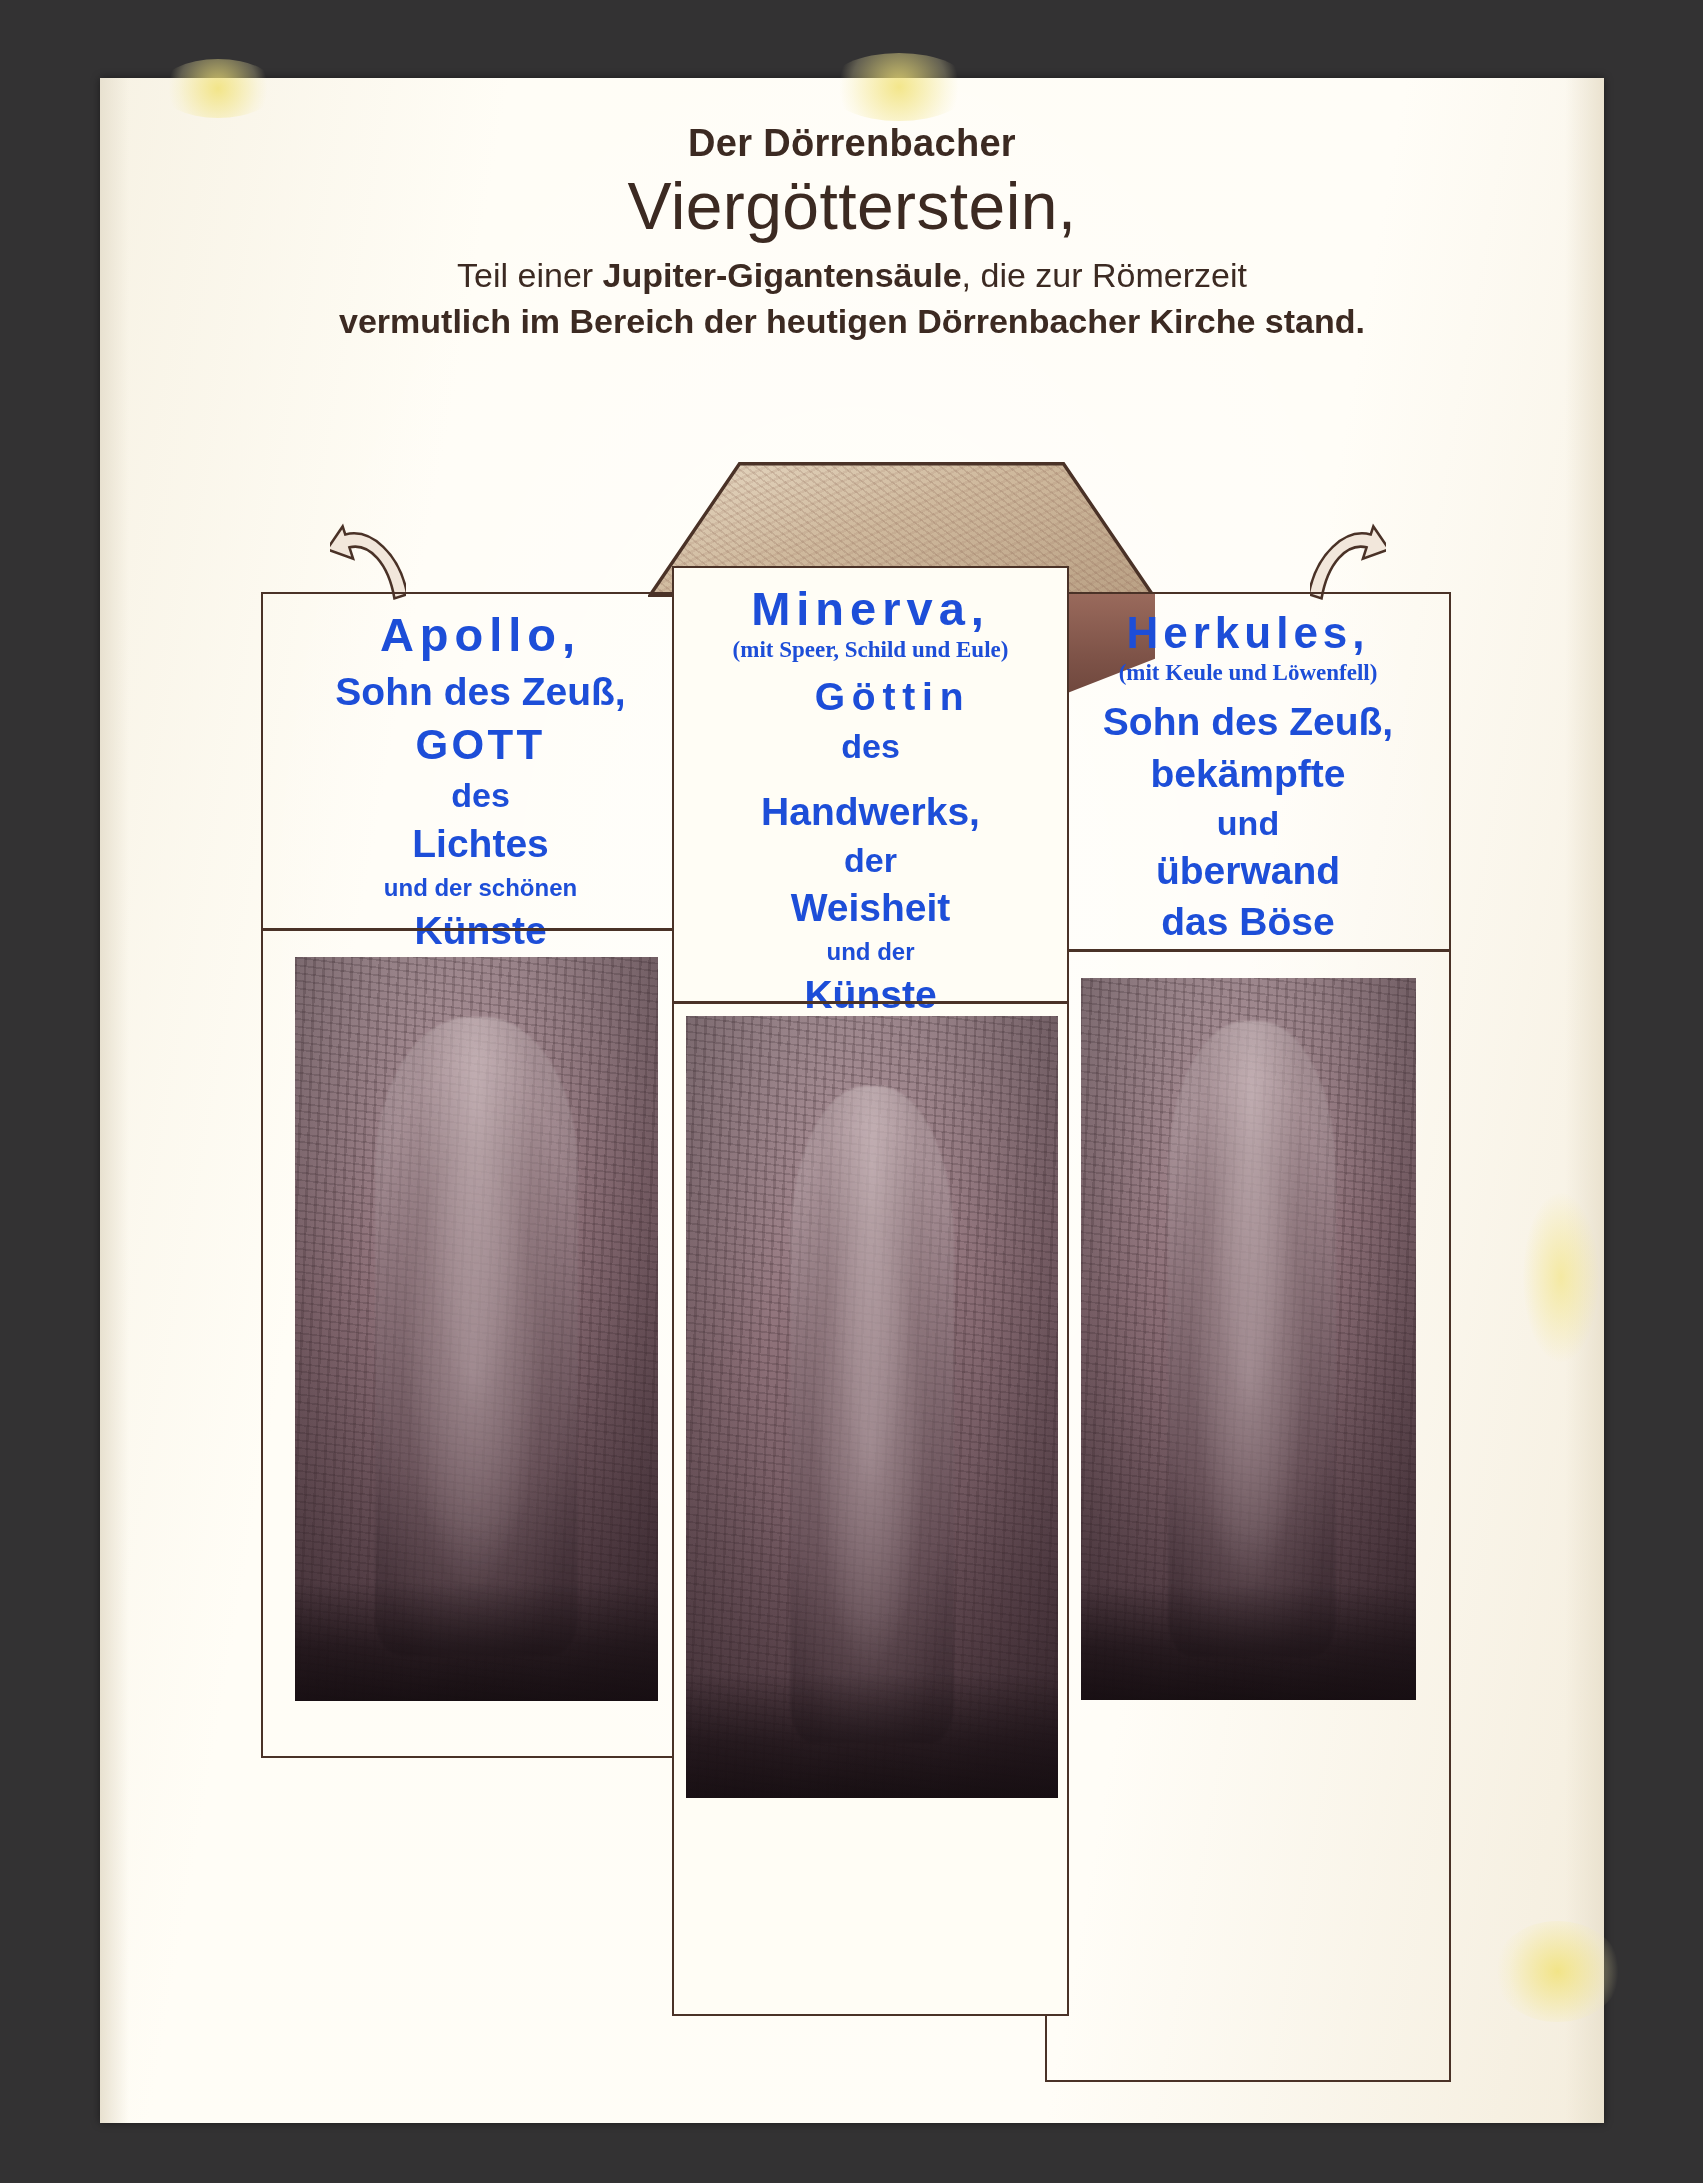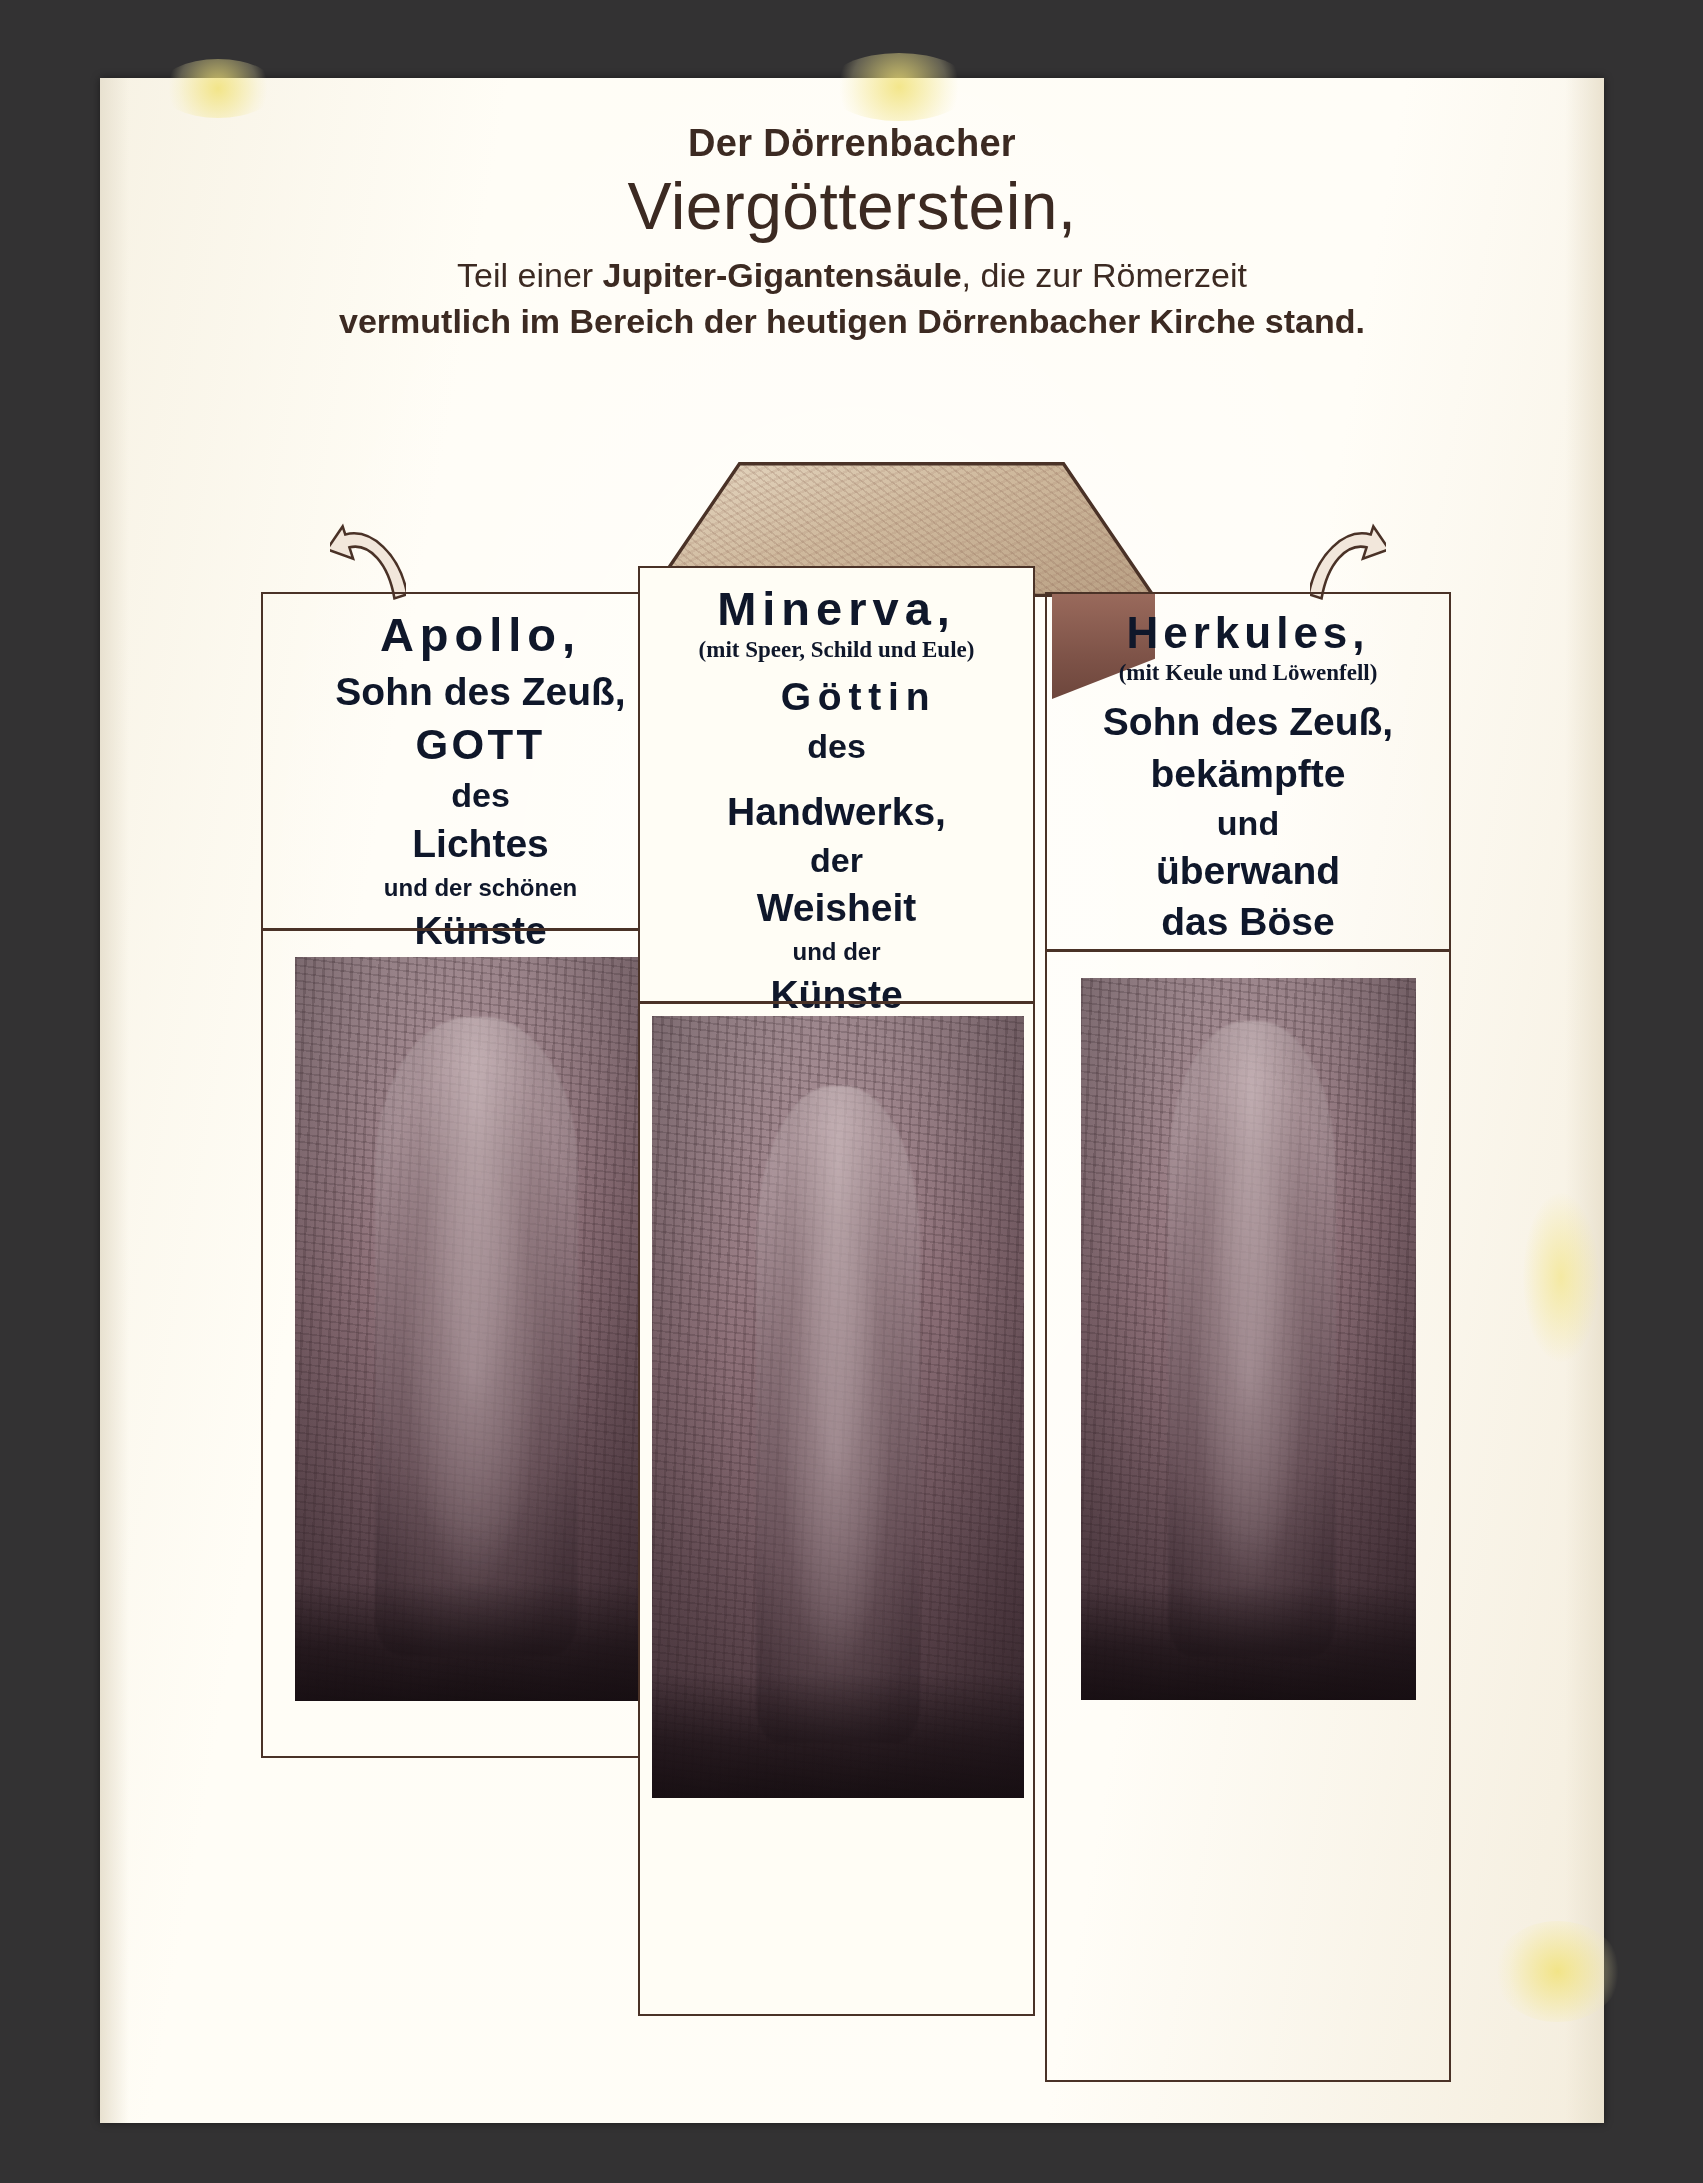--- a/index.html
+++ b/index.html
@@ -129,26 +129,26 @@
 
   
   .panel {
     position: absolute;
     border: 2.5px solid #4a3227;
     background: transparent;
     box-sizing: border-box;
   }
   #panel-apollo   { left: 161px;  top: 514px;  width: 439px; height: 1166px; }
   #panel-herkules { left: 945px; top: 514px;  width: 406px; height: 1490px; }
-  #panel-minerva  { left: 538px;  top: 488px;  width: 397px; height: 1450px;
+  #panel-minerva  { left: 572px;  top: 488px;  width: 397px; height: 1450px;
                     background: #fffdf5; z-index: 5; }
 
   .panel-text {
     text-align: center;
-    color: #0f172a;
+    color: #1d4ed8;
     padding-top: 15px;
   }
   .panel-photo {
     position: absolute;
     overflow: hidden;
   }
   .divider {
     position: absolute;
     left: 0; right: 0;
     height: 2.5px;

